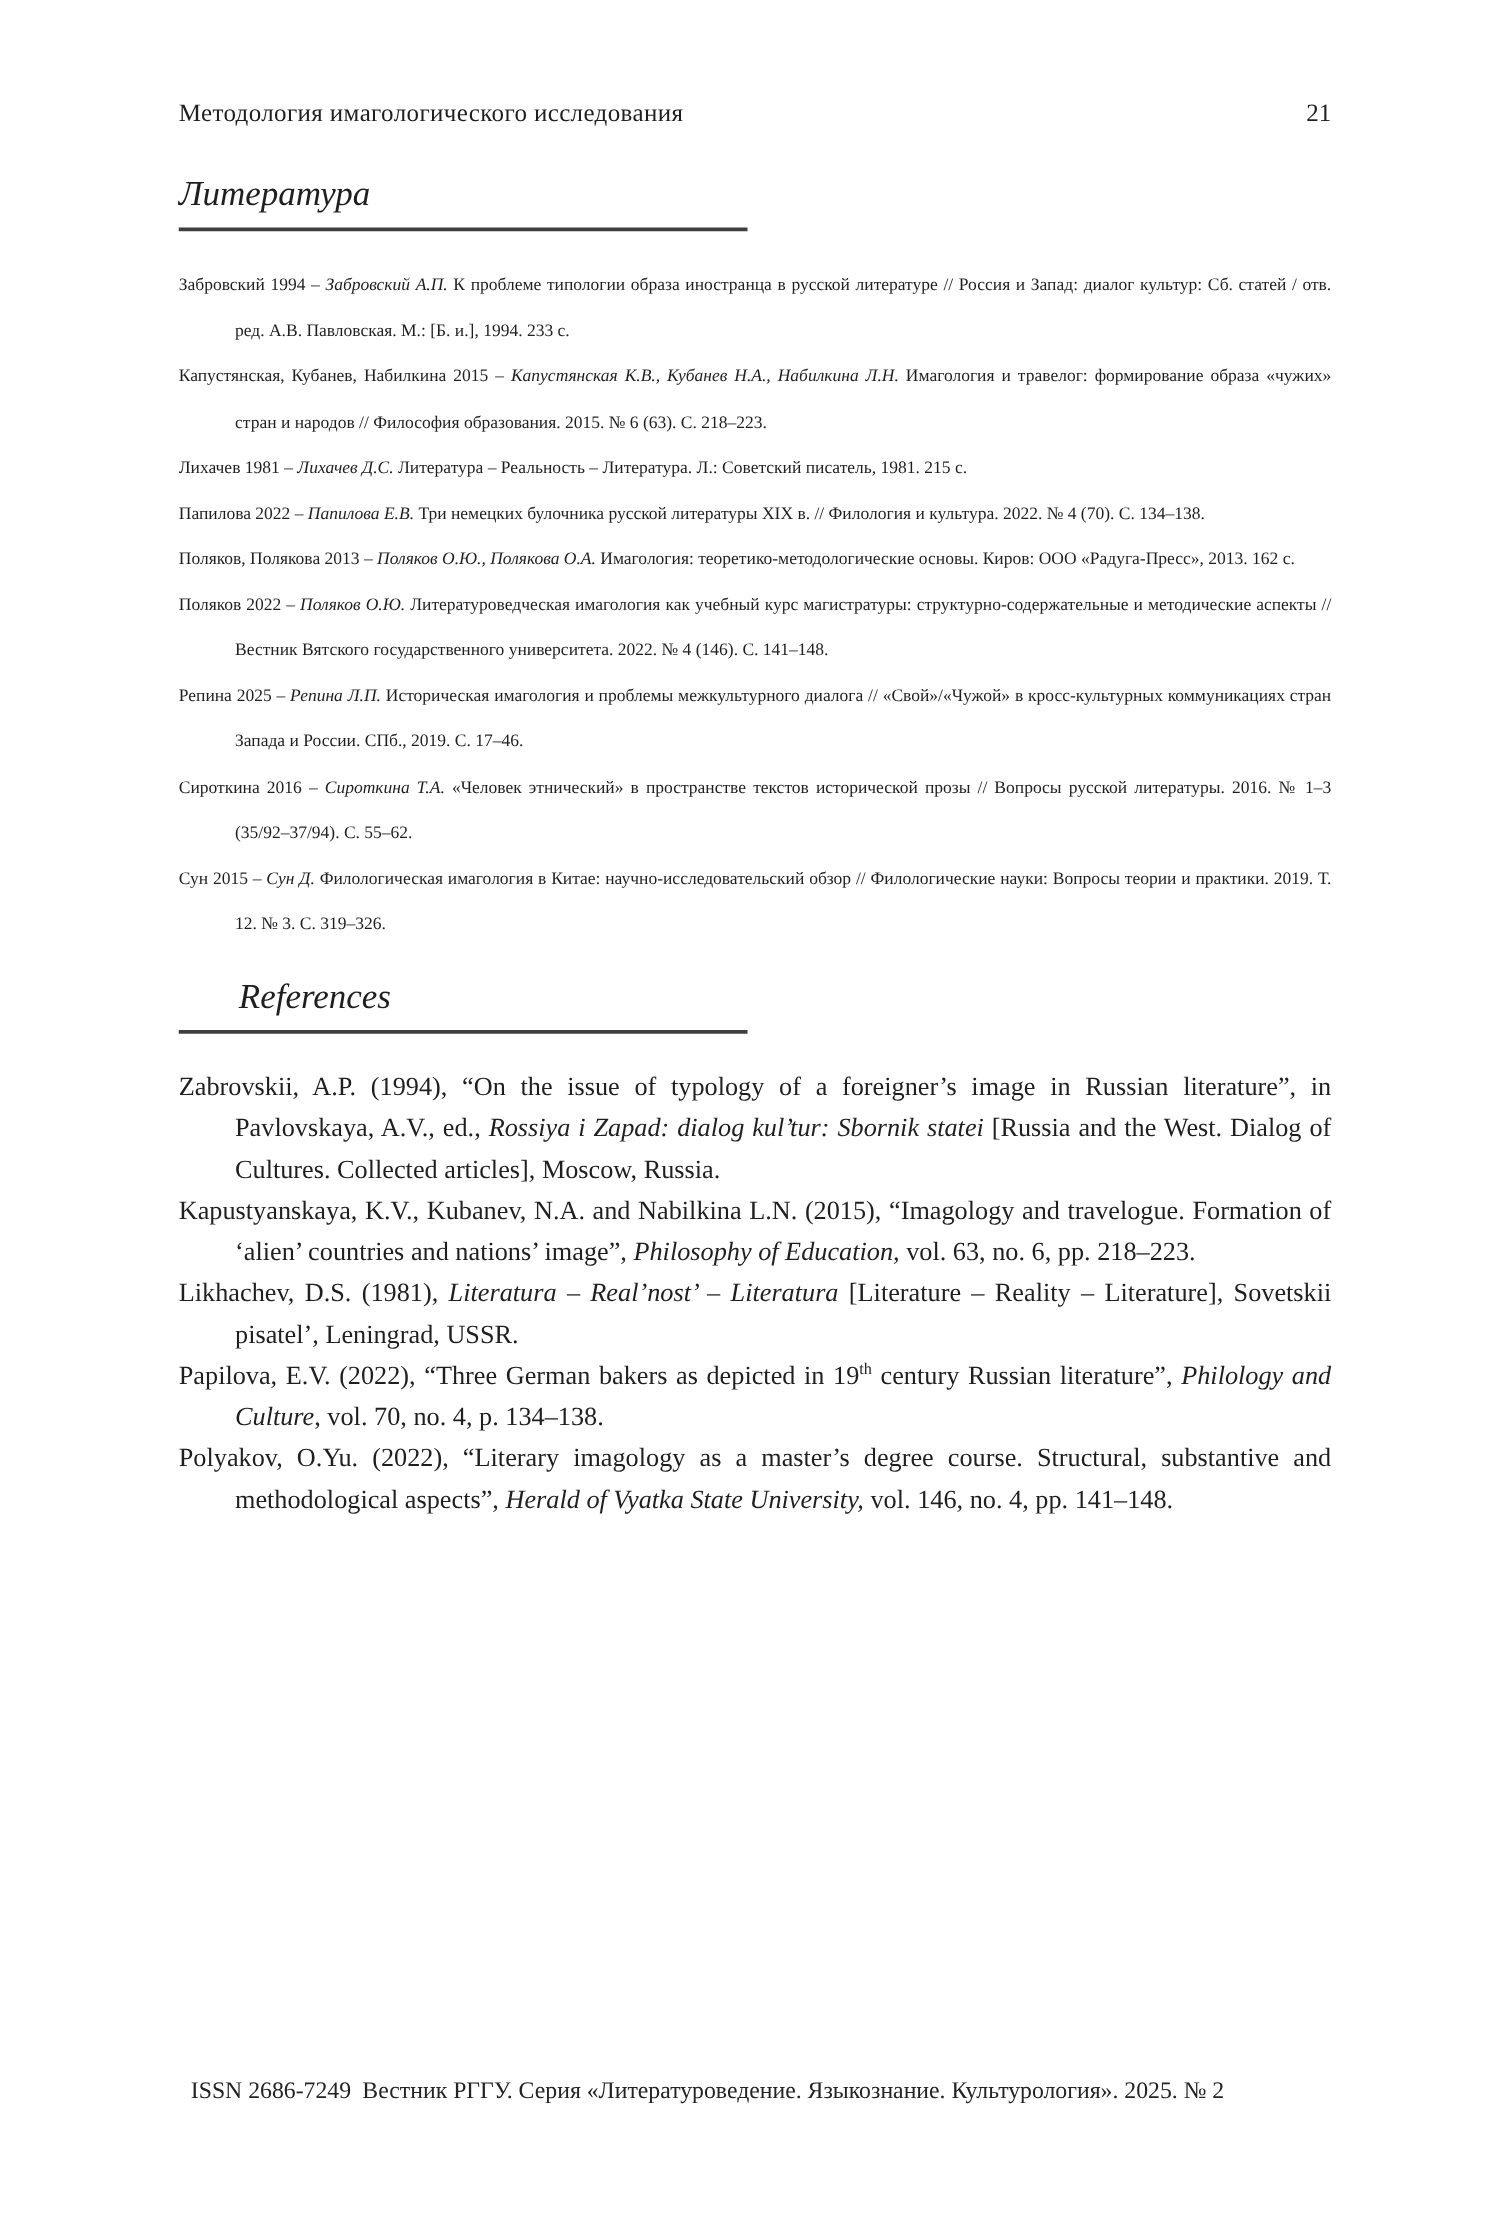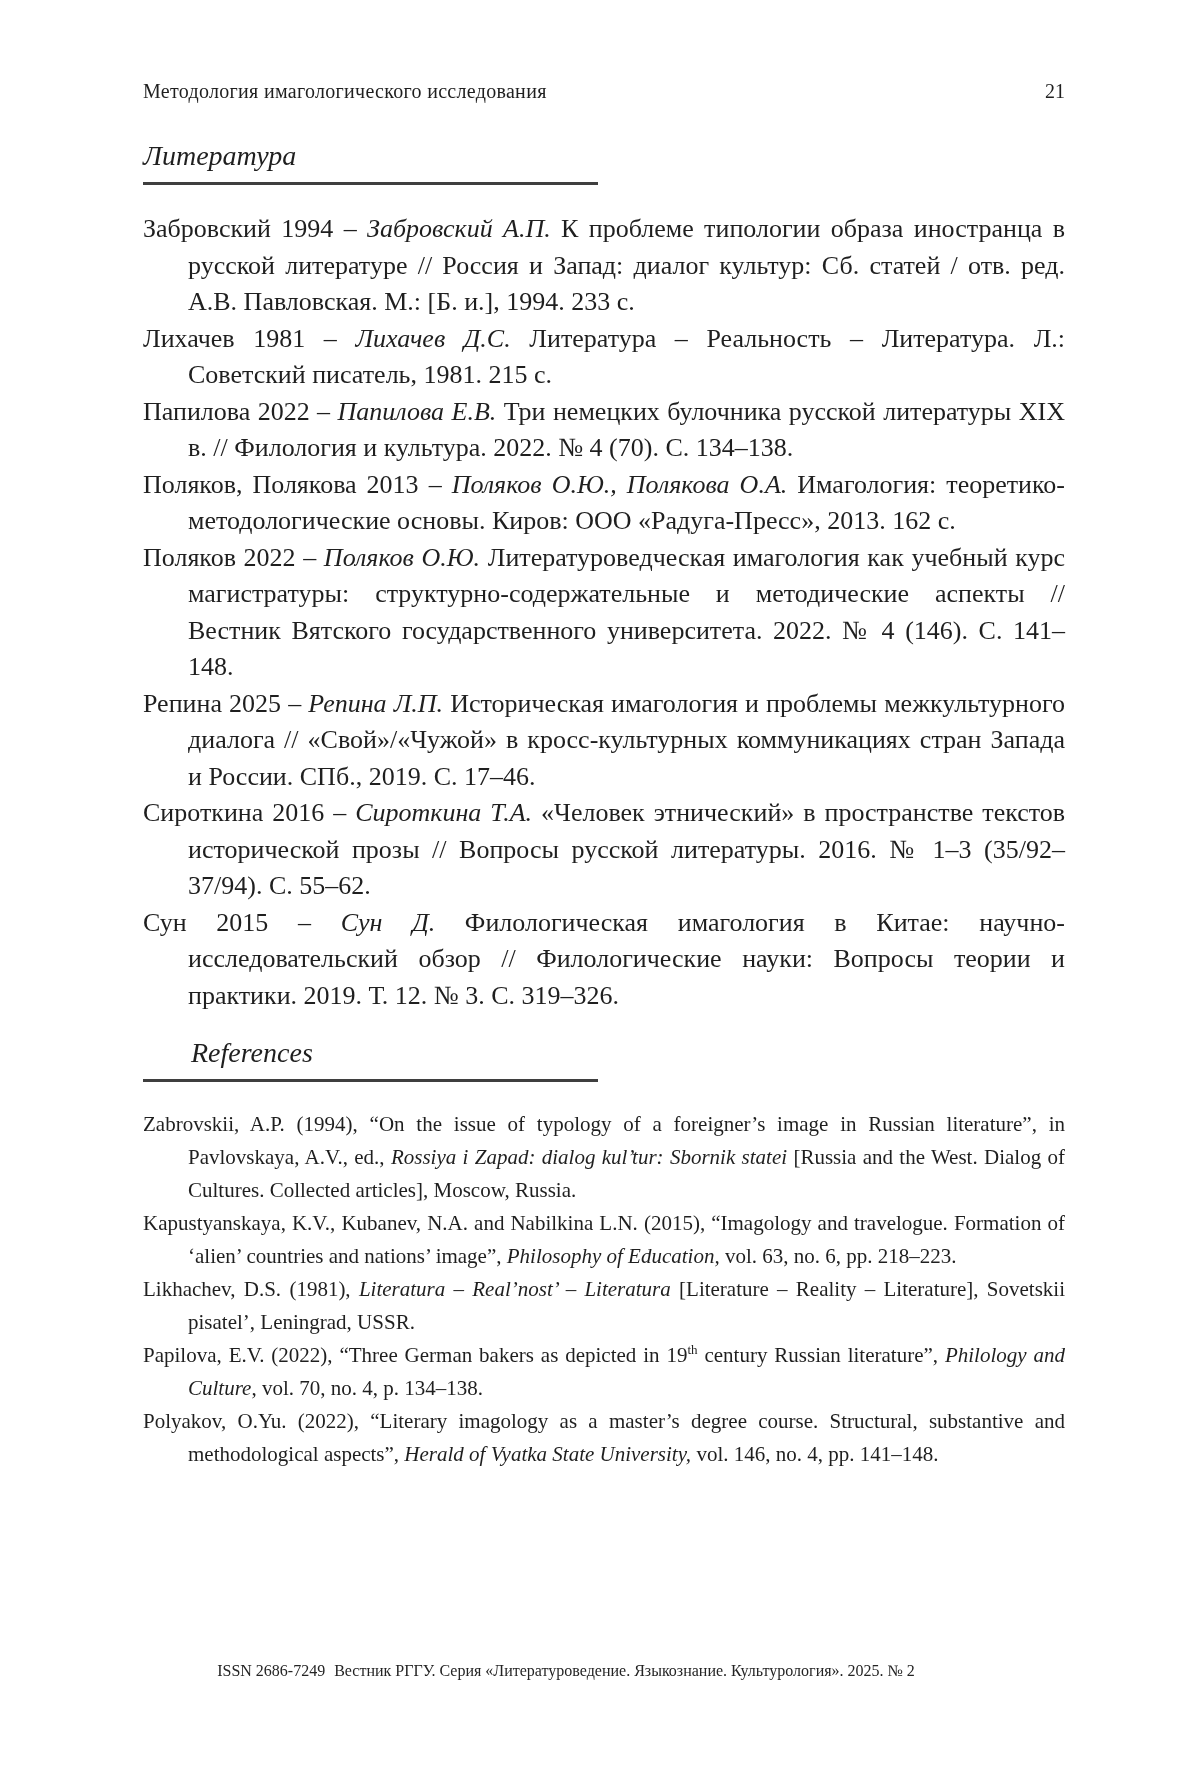--- a/index.html
+++ b/index.html
@@ -47,21 +47,21 @@
   .sec-rule {
     width: 455px;
     height: 3px;
     background: #3f3f3f;
     margin-top: 7px;
   }
   .entries {
     margin-top: 26px;
   }
   .entries-ru .entry {
-    font-size: 26px;
+    font-size: 14px;
     line-height: 36.5px;
   }
   .entries-en .entry {
     font-size: 21px;
     line-height: 33px;
   }
   .entry {
     margin: 0;
     text-align: justify;
     padding-left: 45px;
@@ -73,21 +73,21 @@
   .entry sup {
     font-size: 0.62em;
     line-height: 0;
   }
   .footer {
     position: absolute;
     left: 0;
     top: 1662px;
     width: 1132px;
     text-align: center;
-    font-size: 16px;
+    font-size: 19px;
     color: #242424;
   }
   .footer .journal {
     margin-left: 9px;
   }
 </style>
 </head>
 <body>
 
 <div class="page">
@@ -95,20 +95,21 @@
   <div class="running-header">
     <span class="running-title">Методология имагологического исследования</span>
     <span class="pagenum">21</span>
   </div>
 
   <section>
     <h2 class="sec-heading">Литература</h2>
     <div class="sec-rule"></div>
     <div class="entries entries-ru">
         <p class="entry"><span>Забровский 1994 – </span><span class="it">Забровский А.П.</span><span> К проблеме типологии образа иностранца в русской литературе // Россия и Запад: диалог культур: Сб. статей / отв. ред. А.В. Павловская. М.: [Б. и.], 1994. 233 с.</span></p>
+        <p class="entry"><span>Капустянская, Кубанев, Набилкина 2015 – </span><span class="it">Капустянская К.В., Кубанев Н.А., Набилкина Л.Н.</span><span> Имагология и травелог: формирование образа «чужих» стран и народов // Философия образования. 2015. № 6 (63). С. 218–223.</span></p>
         <p class="entry"><span>Лихачев 1981 – </span><span class="it">Лихачев Д.С.</span><span> Литература – Реальность – Литература. Л.: Советский писатель, 1981. 215 с.</span></p>
         <p class="entry"><span>Папилова 2022 – </span><span class="it">Папилова Е.В.</span><span> Три немецких булочника русской литературы XIX в. // Филология и культура. 2022. № 4 (70). С. 134–138.</span></p>
         <p class="entry"><span>Поляков, Полякова 2013 – </span><span class="it">Поляков О.Ю., Полякова О.А.</span><span> Имагология: теоретико-методологические основы. Киров: ООО «Радуга-Пресс», 2013. 162 с.</span></p>
         <p class="entry"><span>Поляков 2022 – </span><span class="it">Поляков О.Ю.</span><span> Литературоведческая имагология как учебный курс магистратуры: структурно-содержательные и методические аспекты // Вестник Вятского государственного университета. 2022. № 4 (146). С. 141–148.</span></p>
         <p class="entry"><span>Репина 2025 – </span><span class="it">Репина Л.П.</span><span> Историческая имагология и проблемы межкультурного диалога // «Свой»/«Чужой» в кросс-культурных коммуникациях стран Запада и России. СПб., 2019. С. 17–46.</span></p>
         <p class="entry"><span>Сироткина 2016 – </span><span class="it">Сироткина Т.А.</span><span> «Человек этнический» в пространстве текстов исторической прозы // Вопросы русской литературы. 2016. № 1–3 (35/92–37/94). С. 55–62.</span></p>
         <p class="entry"><span>Сун 2015 – </span><span class="it">Сун Д.</span><span> Филологическая имагология в Китае: научно-исследовательский обзор // Филологические науки: Вопросы теории и практики. 2019. Т. 12. № 3. С. 319–326.</span></p>
       </div>
   </section>
 

